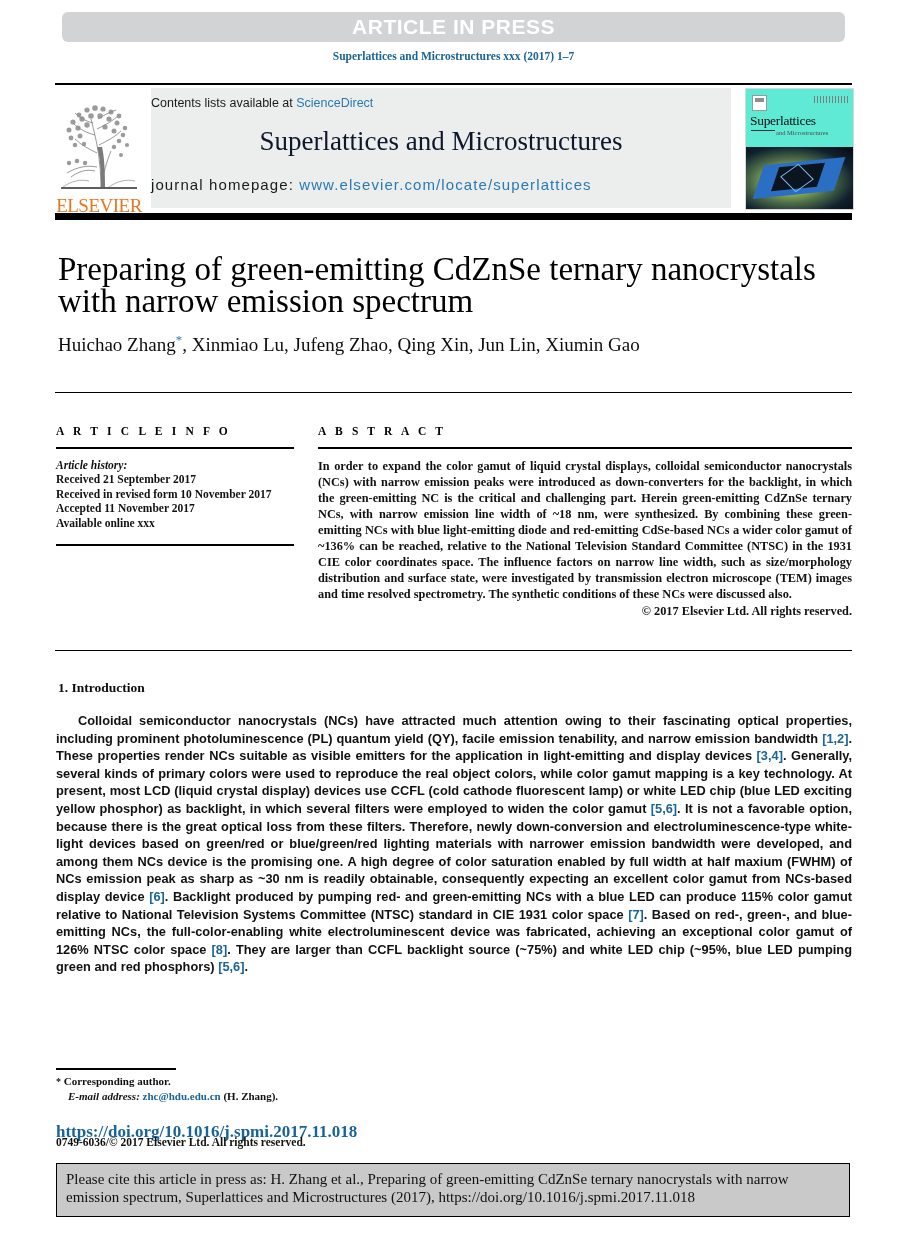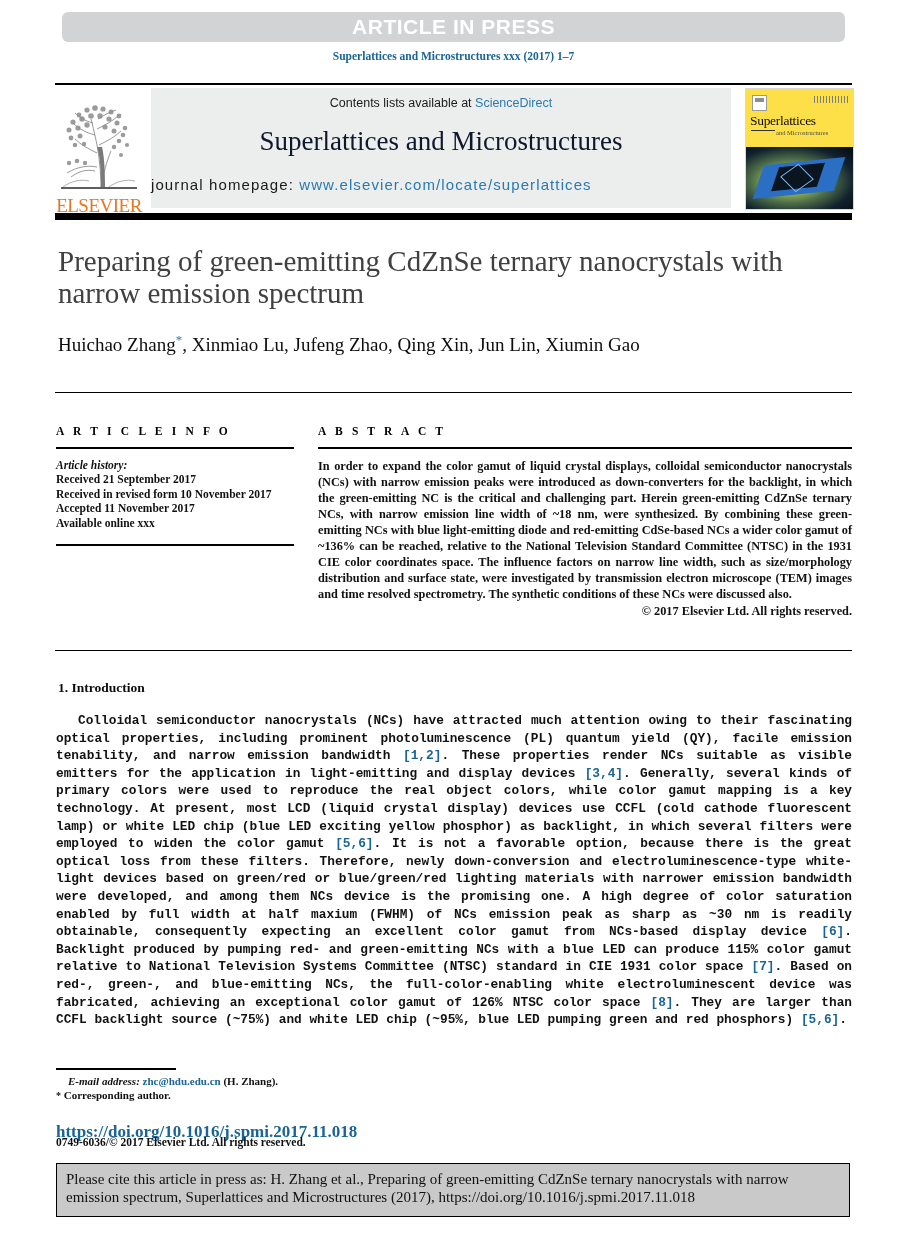--- a/index.html
+++ b/index.html
@@ -104,21 +104,20 @@
     top: 0;
     width: 580px;
     height: 120px;
     background: #eceded;
   }
   .contents-line {
     position: absolute;
     left: 0;
     top: 8px;
     width: 580px;
-    text-align: center;
     font-family: "Liberation Sans", sans-serif;
     font-size: 12.5px;
     color: #1a1a1a;
   }
   .contents-line .sd {
     color: #2a7ab0;
   }
   .journal-name {
     position: absolute;
     left: 0;
@@ -150,21 +149,21 @@
     width: 107px;
     height: 120px;
     background: #ffffff;
     border: 1px solid #d8d8d8;
     overflow: hidden;
   }
   .cover-top {
     position: absolute;
     left: 0; top: 0;
     width: 107px; height: 62px;
-    background: #fde047;
+    background: #5eead4;
   }
   .cover-elsev-mark {
     position: absolute;
     left: 6px; top: 6px;
     width: 13px; height: 14px;
     background: #ffffff;
     border: 1px solid #9a9a9a;
   }
   .cover-elsev-mark i {
     position: absolute;
@@ -240,26 +239,26 @@
     top: 213px;
     width: 797px;
     height: 7px;
     background: #000;
   }
 
   
   .title {
     position: absolute;
     left: 58px;
-    top: 245px;
+    top: 253px;
     width: 760px;
     font-family: "Liberation Serif", serif;
-    font-size: 29px;
+    font-size: 33px;
     line-height: 32px;
-    color: #404040;
+    color: #000000;
   }
   .authors {
     position: absolute;
     left: 58px;
     top: 332px;
     width: 780px;
     font-family: "Liberation Serif", serif;
     font-size: 19px;
     color: #0d0d0d;
   }
@@ -365,21 +364,21 @@
     font-family: "Liberation Serif", serif;
     font-weight: bold;
     font-size: 13.5px;
     color: #0d0d0d;
   }
   .body-text {
     position: absolute;
     left: 56px;
     top: 712px;
     width: 796px;
-    font-family: Liberation Mono, monospace;
+    font-family: Liberation Sans, sans-serif;
     font-weight: bold;
     font-size: 12.8px;
     line-height: 17.6px;
     text-align: justify;
     color: #111;
     text-indent: 22px;
   }
   .ref {
     color: #1a6496;
   }
@@ -588,29 +587,29 @@
   <div class="rule-under-abstract"></div>
 
   <div class="sec-heading">1. Introduction</div>
 
   <div class="body-text">
     <span>Colloidal semiconductor nanocrystals (NCs) have attracted much attention owing to their fascinating optical properties, including prominent photoluminescence (PL) quantum yield (QY), facile emission tenability, and narrow emission bandwidth </span><span class="ref">[1,2]</span><span>. These properties render NCs suitable as visible emitters for the application in light-emitting and display devices </span><span class="ref">[3,4]</span><span>. Generally, several kinds of primary colors were used to reproduce the real object colors, while color gamut mapping is a key technology. At present, most LCD (liquid crystal display) devices use CCFL (cold cathode fluorescent lamp) or white LED chip (blue LED exciting yellow phosphor) as backlight, in which several filters were employed to widen the color gamut </span><span class="ref">[5,6]</span><span>. It is not a favorable option, because there is the great optical loss from these filters. Therefore, newly down-conversion and electroluminescence-type white-light devices based on green/red or blue/green/red lighting materials with narrower emission bandwidth were developed, and among them NCs device is the promising one. A high degree of color saturation enabled by full width at half maxium (FWHM) of NCs emission peak as sharp as ~30 nm is readily obtainable, consequently expecting an excellent color gamut from NCs-based display device </span><span class="ref">[6]</span><span>. Backlight produced by pumping red- and green-emitting NCs with a blue LED can produce 115% color gamut relative to National Television Systems Committee (NTSC) standard in CIE 1931 color space </span><span class="ref">[7]</span><span>. Based on red-, green-, and blue-emitting NCs, the full-color-enabling white electroluminescent device was fabricated, achieving an exceptional color gamut of 126% NTSC color space </span><span class="ref">[8]</span><span>. They are larger than CCFL backlight source (~75%) and white LED chip (~95%, blue LED pumping green and red phosphors) </span><span class="ref">[5,6]</span><span>.</span>
   </div>
 
   <div class="foot-rule"></div>
   <div class="footnote">
+    <div>
+      <span class="star">*</span>
+      <span>Corresponding author.</span>
+    </div>
     <div style="padding-left:12px">
       <span class="ital">E-mail address:</span>
       <span class="mail">zhc@hdu.edu.cn</span>
       <span>(H. Zhang).</span>
     </div>
-    <div>
-      <span class="star">*</span>
-      <span>Corresponding author.</span>
-    </div>
   </div>
 
   <div class="doi-line">https://doi.org/10.1016/j.spmi.2017.11.018</div>
   <div class="issn-line">0749-6036/© 2017 Elsevier Ltd. All rights reserved.</div>
 
   <div class="cite-box">
     <div class="cite-text">Please cite this article in press as: H. Zhang et al., Preparing of green-emitting CdZnSe ternary nanocrystals with narrow emission spectrum, Superlattices and Microstructures (2017), https://doi.org/10.1016/j.spmi.2017.11.018</div>
   </div>
 
 </div>

